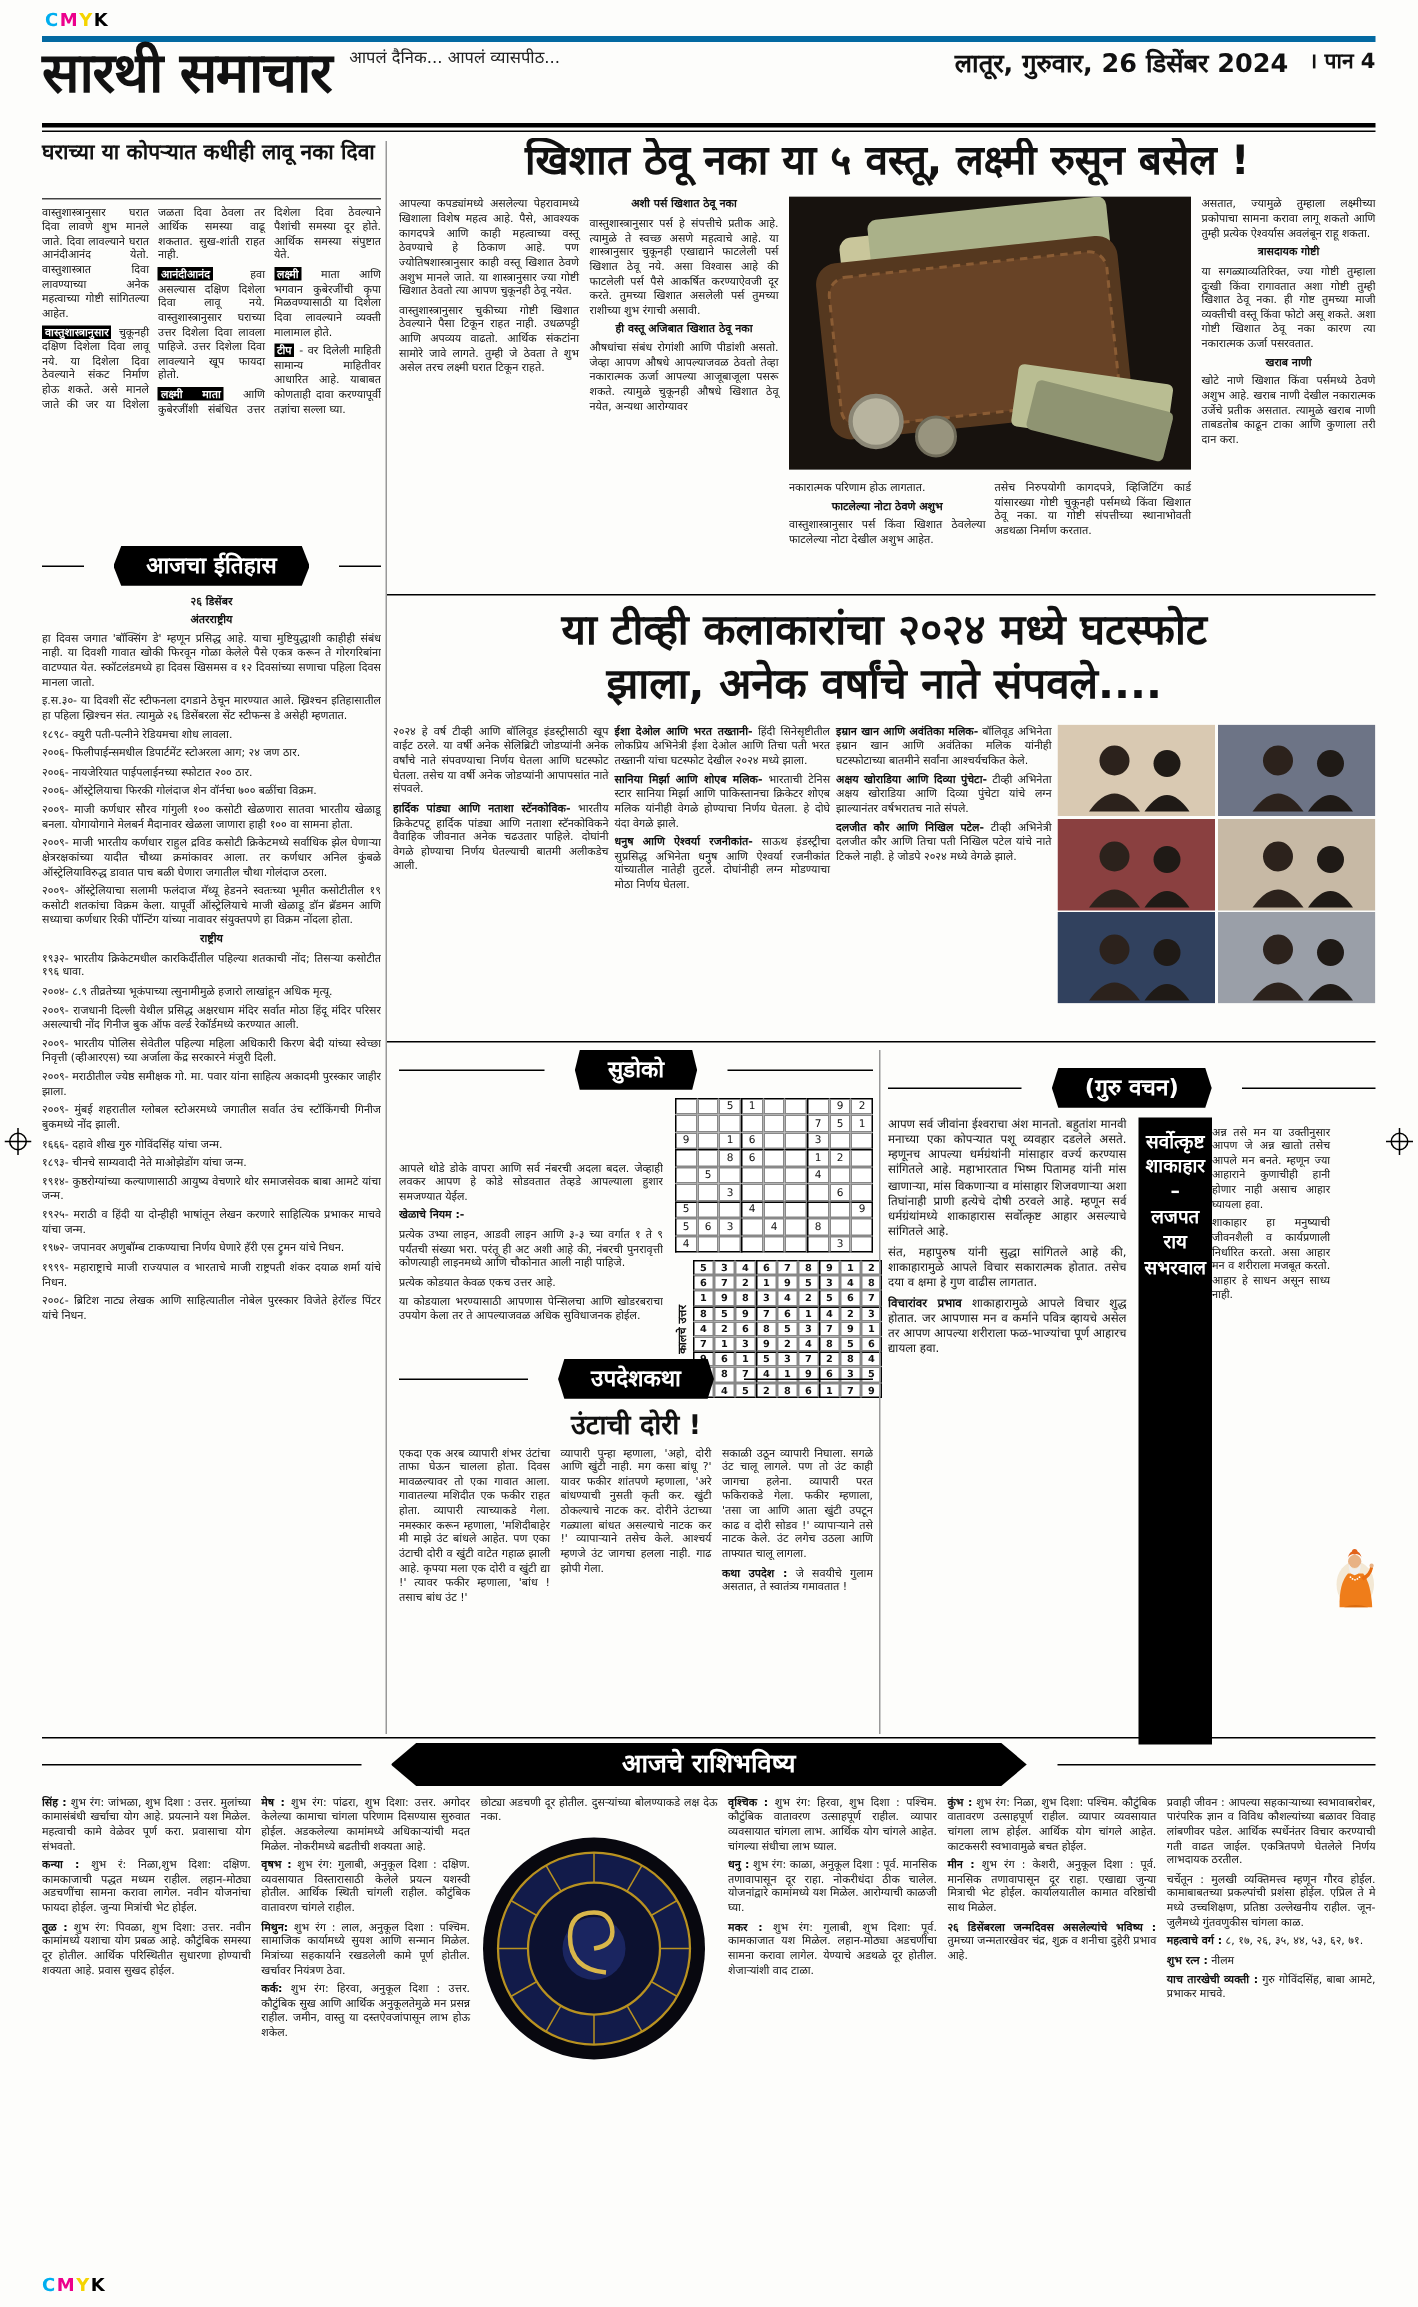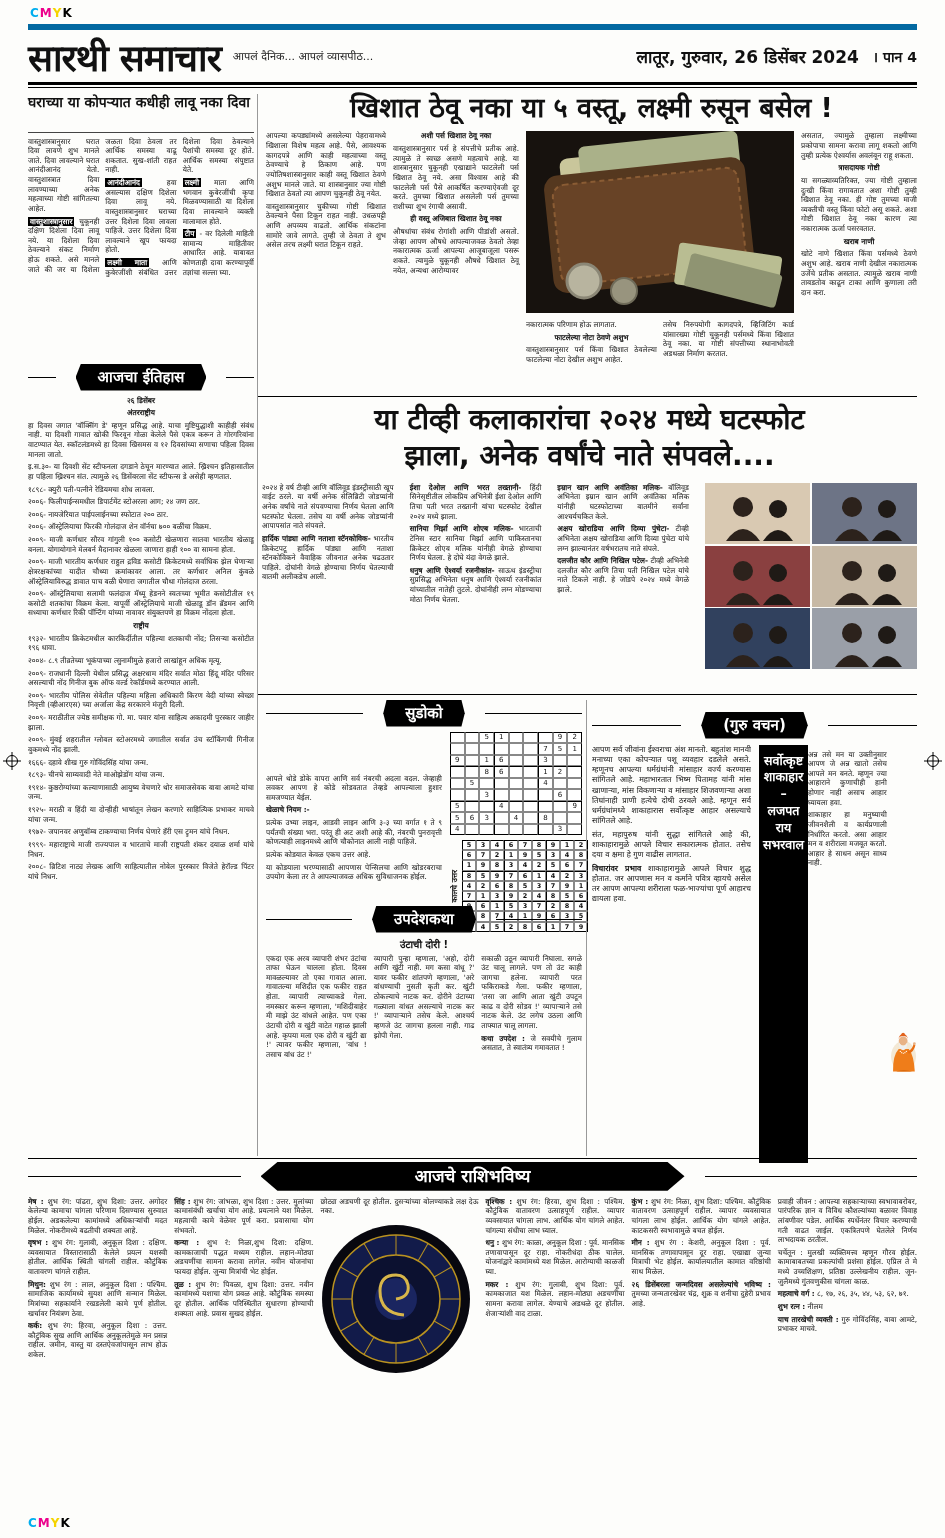--- a/index.html
+++ b/index.html
@@ -6,21 +6,21 @@
   body{width:945px;height:1538px;background:#fdfdfb;position:relative;overflow:hidden;
        font-family:"DejaVu Sans",sans-serif;color:#111;}
   .abs{position:absolute;}
   b{font-weight:700;}
   .hl{background:#000;color:#fff;padding:0 2px;font-weight:700;}
   .center{text-align:center;text-indent:0;font-weight:700;}
   
   .cmyk{font-weight:700;font-size:12px;letter-spacing:1px;}
   .cmyk .c{color:#00aeef}.cmyk .m{color:#ec008c}.cmyk .y{color:#f5d400}.cmyk .k{color:#000}
   
-  .hdr{left:28px;right:28px;top:24px;height:52px;display:flex;align-items:center;border-top:6px solid #0369a1;padding-top:2px;}
+  .hdr{left:28px;right:28px;top:24px;height:52px;display:flex;align-items:flex-start;border-top:4px solid #0369a1;padding-top:2px;}
   .mast{font-size:37px;font-weight:700;line-height:1;letter-spacing:-1px;}
   .tag{font-size:11px;margin:0 0 6px 12px;color:#222;}
   .hsp{flex:1;}
   .dateline{font-size:17px;font-weight:700;margin-bottom:4px;}
   .pgno{font-size:14px;font-weight:700;margin:0 0 4px 14px;}
   .rule1{left:28px;right:28px;top:82px;border-top:3px solid #000;}
   .rule2{left:28px;right:28px;top:87px;border-top:1px solid #000;}
   
   .bodytxt{font-size:7.3px;line-height:1.32;text-align:justify;overflow:hidden;}
   .bodytxt p{margin:0 0 3px;}
@@ -38,21 +38,21 @@
   .minicols{display:flex;gap:6px;margin-top:4px;}
   .minicols>div{flex:1;}
   .wallet{width:268px;height:182px;background:#17120e;}
   
   .hline1{left:258px;right:28px;top:396px;border-top:1.5px solid #000;}
   .hline2{left:258px;right:28px;top:694px;border-top:1.5px solid #000;}
   .hline3{left:28px;right:28px;top:1158px;border-top:1.5px solid #000;}
   
   .divorce{left:262px;top:402px;width:655px;height:288px;}
   .divorce .dh{font-size:28px;font-weight:700;text-align:center;line-height:1.3;}
-  .divbody{display:flex;gap:16px;margin-top:8px;height:186px;}
+  .divbody{display:flex;gap:4px;margin-top:8px;height:186px;}
   .divbody .dc{flex:1;}
   .collage{width:212px;height:186px;}
   
   .ribwrap{display:flex;align-items:center;gap:20px;}
   .ribline{flex:1;border-top:1px solid #000;}
   .ribbon{background:#000;color:#fff;font-weight:700;text-align:center;
           clip-path:polygon(0 50%,4% 0,96% 0,100% 50%,96% 100%,4% 100%);
           padding:5px 22px;font-size:15px;line-height:1.1;white-space:nowrap;}
   
   .history{left:28px;top:364px;width:226px;height:792px;}
@@ -63,21 +63,21 @@
   .sudtext{flex:1;margin-top:42px;}
   .sudgrids{width:132px;}
   .srow{display:flex;}
   .scell{width:13px;height:9.5px;border:0.5px solid #888;font-size:7px;display:flex;align-items:center;justify-content:center;background:#fff;}
   .bt{border-top:1.4px solid #000}.bl{border-left:1.4px solid #000}.bb{border-bottom:1.4px solid #000}.br{border-right:1.4px solid #000}
   .solwrap{display:flex;align-items:center;margin-top:5px;}
   .solcap{writing-mode:vertical-rl;transform:rotate(180deg);font-size:7.5px;font-weight:700;margin-right:2px;}
   .solution .scell{width:12px;height:8.2px;font-weight:700;font-size:6.5px;}
   
   .updesh{left:266px;top:906px;width:316px;height:250px;}
-  .updesh .ut{font-size:10px;font-weight:700;margin:4px 0 3px;text-align:center;}
+  .updesh .ut{font-size:18px;font-weight:700;margin:4px 0 3px;text-align:center;}
   .updesh .cols{column-count:3;column-gap:7px;height:180px;}
   
   .guru{left:592px;top:712px;width:325px;height:456px;}
   .gurubody{display:flex;gap:8px;margin-top:6px;height:418px;}
   .gleft{flex:1;font-size:7.8px;}
   .gright{width:158px;display:flex;flex-direction:row;}
   .gbox{background:#000;color:#fff;text-align:center;font-weight:700;font-size:12.5px;line-height:1.35;padding:8px 4px;}
   .gright .bodytxt{margin-top:5px;}
   .gsvg{margin-top:auto;align-self:flex-end;}
   
@@ -533,29 +533,29 @@
 <div class="abs hline3"></div>
 
 <section class="abs rashi">
   <div class="ribwrap">
     <div class="ribline"></div>
     <div class="ribbon" style="min-width:380px;font-size:17px;">आजचे राशिभविष्य</div>
     <div class="ribline"></div>
   </div>
   <div class="rashibody bodytxt">
     <div class="rc">
+        <p><b>सिंह :</b> शुभ रंग: जांभळा, शुभ दिशा : उत्तर. मुलांच्या कामासंबंधी खर्चाचा योग आहे. प्रयत्नाने यश मिळेल. महत्वाची कामे वेळेवर पूर्ण करा. प्रवासाचा योग संभवतो.</p>
+        <p><b>कन्या :</b> शुभ रं: निळा,शुभ दिशा: दक्षिण. कामकाजाची पद्धत मध्यम राहील. लहान-मोठ्या अडचणींचा सामना करावा लागेल. नवीन योजनांचा फायदा होईल. जुन्या मित्रांची भेट होईल.</p>
+        <p><b>तूळ :</b> शुभ रंग: पिवळा, शुभ दिशा: उत्तर. नवीन कामांमध्ये यशाचा योग प्रबळ आहे. कौटुंबिक समस्या दूर होतील. आर्थिक परिस्थितीत सुधारणा होण्याची शक्यता आहे. प्रवास सुखद होईल.</p>
+      </div>
+    <div class="rc">
         <p><b>मेष :</b> शुभ रंग: पांढरा, शुभ दिशा: उत्तर. अगोदर केलेल्या कामाचा चांगला परिणाम दिसण्यास सुरुवात होईल. अडकलेल्या कामांमध्ये अधिकाऱ्यांची मदत मिळेल. नोकरीमध्ये बढतीची शक्यता आहे.</p>
         <p><b>वृषभ :</b> शुभ रंग: गुलाबी, अनुकूल दिशा : दक्षिण. व्यवसायात विस्तारासाठी केलेले प्रयत्न यशस्वी होतील. आर्थिक स्थिती चांगली राहील. कौटुंबिक वातावरण चांगले राहील.</p>
         <p><b>मिथुन:</b> शुभ रंग : लाल, अनुकूल दिशा : पश्चिम. सामाजिक कार्यामध्ये सुयश आणि सन्मान मिळेल. मित्रांच्या सहकार्याने रखडलेली कामे पूर्ण होतील. खर्चावर नियंत्रण ठेवा.</p>
         <p><b>कर्क:</b> शुभ रंग: हिरवा, अनुकूल दिशा : उत्तर. कौटुंबिक सुख आणि आर्थिक अनुकूलतेमुळे मन प्रसन्न राहील. जमीन, वास्तु या दस्तऐवजांपासून लाभ होऊ शकेल.</p>
-      </div>
-    <div class="rc">
-        <p><b>सिंह :</b> शुभ रंग: जांभळा, शुभ दिशा : उत्तर. मुलांच्या कामासंबंधी खर्चाचा योग आहे. प्रयत्नाने यश मिळेल. महत्वाची कामे वेळेवर पूर्ण करा. प्रवासाचा योग संभवतो.</p>
-        <p><b>कन्या :</b> शुभ रं: निळा,शुभ दिशा: दक्षिण. कामकाजाची पद्धत मध्यम राहील. लहान-मोठ्या अडचणींचा सामना करावा लागेल. नवीन योजनांचा फायदा होईल. जुन्या मित्रांची भेट होईल.</p>
-        <p><b>तूळ :</b> शुभ रंग: पिवळा, शुभ दिशा: उत्तर. नवीन कामांमध्ये यशाचा योग प्रबळ आहे. कौटुंबिक समस्या दूर होतील. आर्थिक परिस्थितीत सुधारणा होण्याची शक्यता आहे. प्रवास सुखद होईल.</p>
       </div>
     <div class="rc wheelcol">
       <div>
           <p>छोट्या अडचणी दूर होतील. दुसऱ्यांच्या बोलण्याकडे लक्ष देऊ नका.</p>
         </div>
       <svg class="wheel" width="152" height="152" viewBox="0 0 152 152">
         <circle cx="76" cy="76" r="74" fill="#08080f"></circle>
         <circle cx="76" cy="76" r="64" fill="#121b4a" stroke="#b99220" stroke-width="1.5"></circle>
         <g stroke="#b99220" stroke-width="1">
           <line x1="76" y1="12" x2="76" y2="32"></line>

